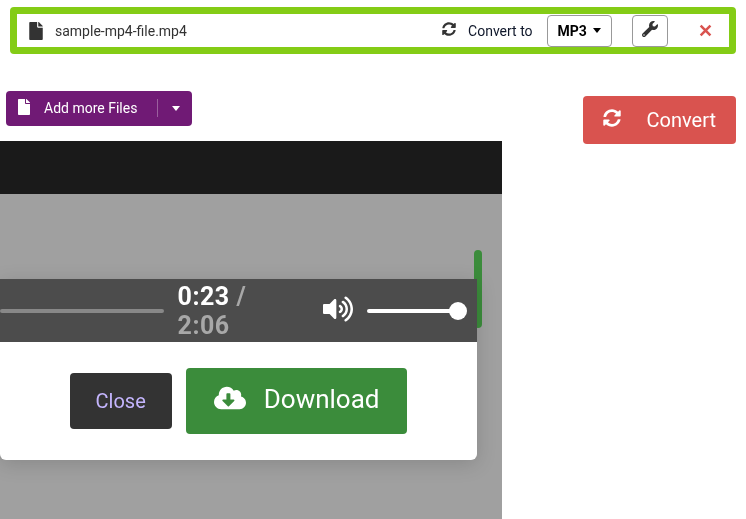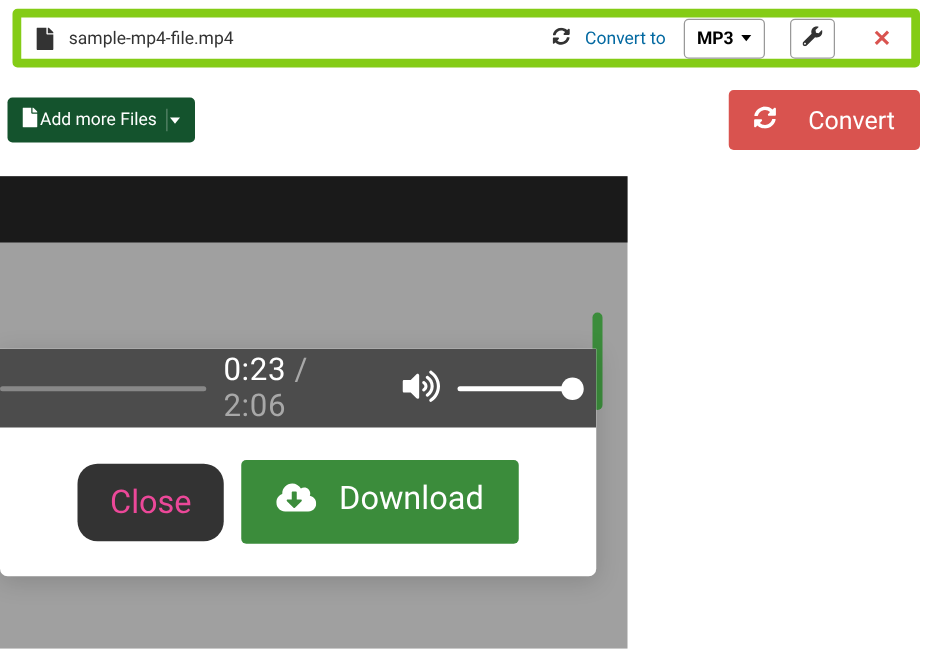--- a/index.html
+++ b/index.html
@@ -18,21 +18,21 @@
       padding: 8px 12px;
       display: flex;
       align-items: center;
       gap: 12px;
       height: 47px;
       background: #fff;
     }
     .file-icon { width: 14px; height: 18px; flex-shrink: 0; }
     .file-name { font-size: 14px; color: #333; flex-shrink: 0; }
     .spacer { flex: 1; }
-    .convert-to-label { font-size: 14px; color: #0369a1; margin-right: 2px; }
+    .convert-to-label { font-size: 14px; color: #0f172a; margin-right: 2px; }
     .format-select {
       border: 1px solid #999;
       border-radius: 4px;
       padding: 7px 10px;
       font-size: 14px;
       display: flex;
       align-items: center;
       gap: 6px;
       cursor: pointer;
       height: 32px;
@@ -56,47 +56,48 @@
       cursor: pointer;
       margin-left: 14px;
       padding: 4px;
     }
     .action-row {
       display: flex;
       align-items: center;
       padding: 18px 10px 10px 6px;
     }
     .add-files-btn {
-      background: #14532d;
+      background: #701a75;
       color: #fff;
       border-radius: 4px;
       display: flex;
       align-items: center;
       padding: 8px 12px;
-      gap: 2px;
+      gap: 14px;
       cursor: pointer;
       font-size: 14px;
     }
     .add-files-btn .divider {
       width: 1px;
       height: 18px;
       background: rgba(255,255,255,0.3);
       margin-left: 6px;
     }
     .convert-btn {
       background: #d9534f;
       color: #fff;
       border-radius: 4px;
       display: flex;
       align-items: flex-end;
       padding: 12px 20px;
       gap: 26px;
       cursor: pointer;
       font-size: 20px;
       margin-left: auto;
+      margin-top: 24px;
     }
     .bg-region {
       position: absolute;
       left: 0;
       top: 141px;
       width: 502px;
       height: 378px;
       background: #a0a0a0;
     }
     .bg-dark {
@@ -126,20 +127,21 @@
       border-radius: 0 0 6px 6px;
       overflow: hidden;
     }
     .audio-bar {
       background: #4c4c4c;
       height: 63px;
       display: flex;
       align-items: center;
       padding: 0 18px 0 0;
       gap: 14px;
+      font-weight: bold;
     }
     .progress-track {
       width: 172px;
       height: 4px;
       background: #888;
       border-radius: 2px;
       position: relative;
       margin-left: 0;
     }
     .time-display {
@@ -168,24 +170,24 @@
     }
     .modal-actions {
       display: flex;
       align-items: center;
       justify-content: center;
       gap: 14px;
       padding: 26px 0 26px 0;
     }
     .close-btn {
       background: #333;
-      color: #ec4899;
-      font-size: 26px;
+      color: #c4b5fd;
+      font-size: 20px;
       padding: 16px 26px;
-      border-radius: 16px;
+      border-radius: 4px;
       cursor: pointer;
     }
     .download-btn {
       background: #3b8c3b;
       color: #fff;
       font-size: 26px;
       padding: 16px 28px;
       border-radius: 4px;
       cursor: pointer;
       display: flex;

